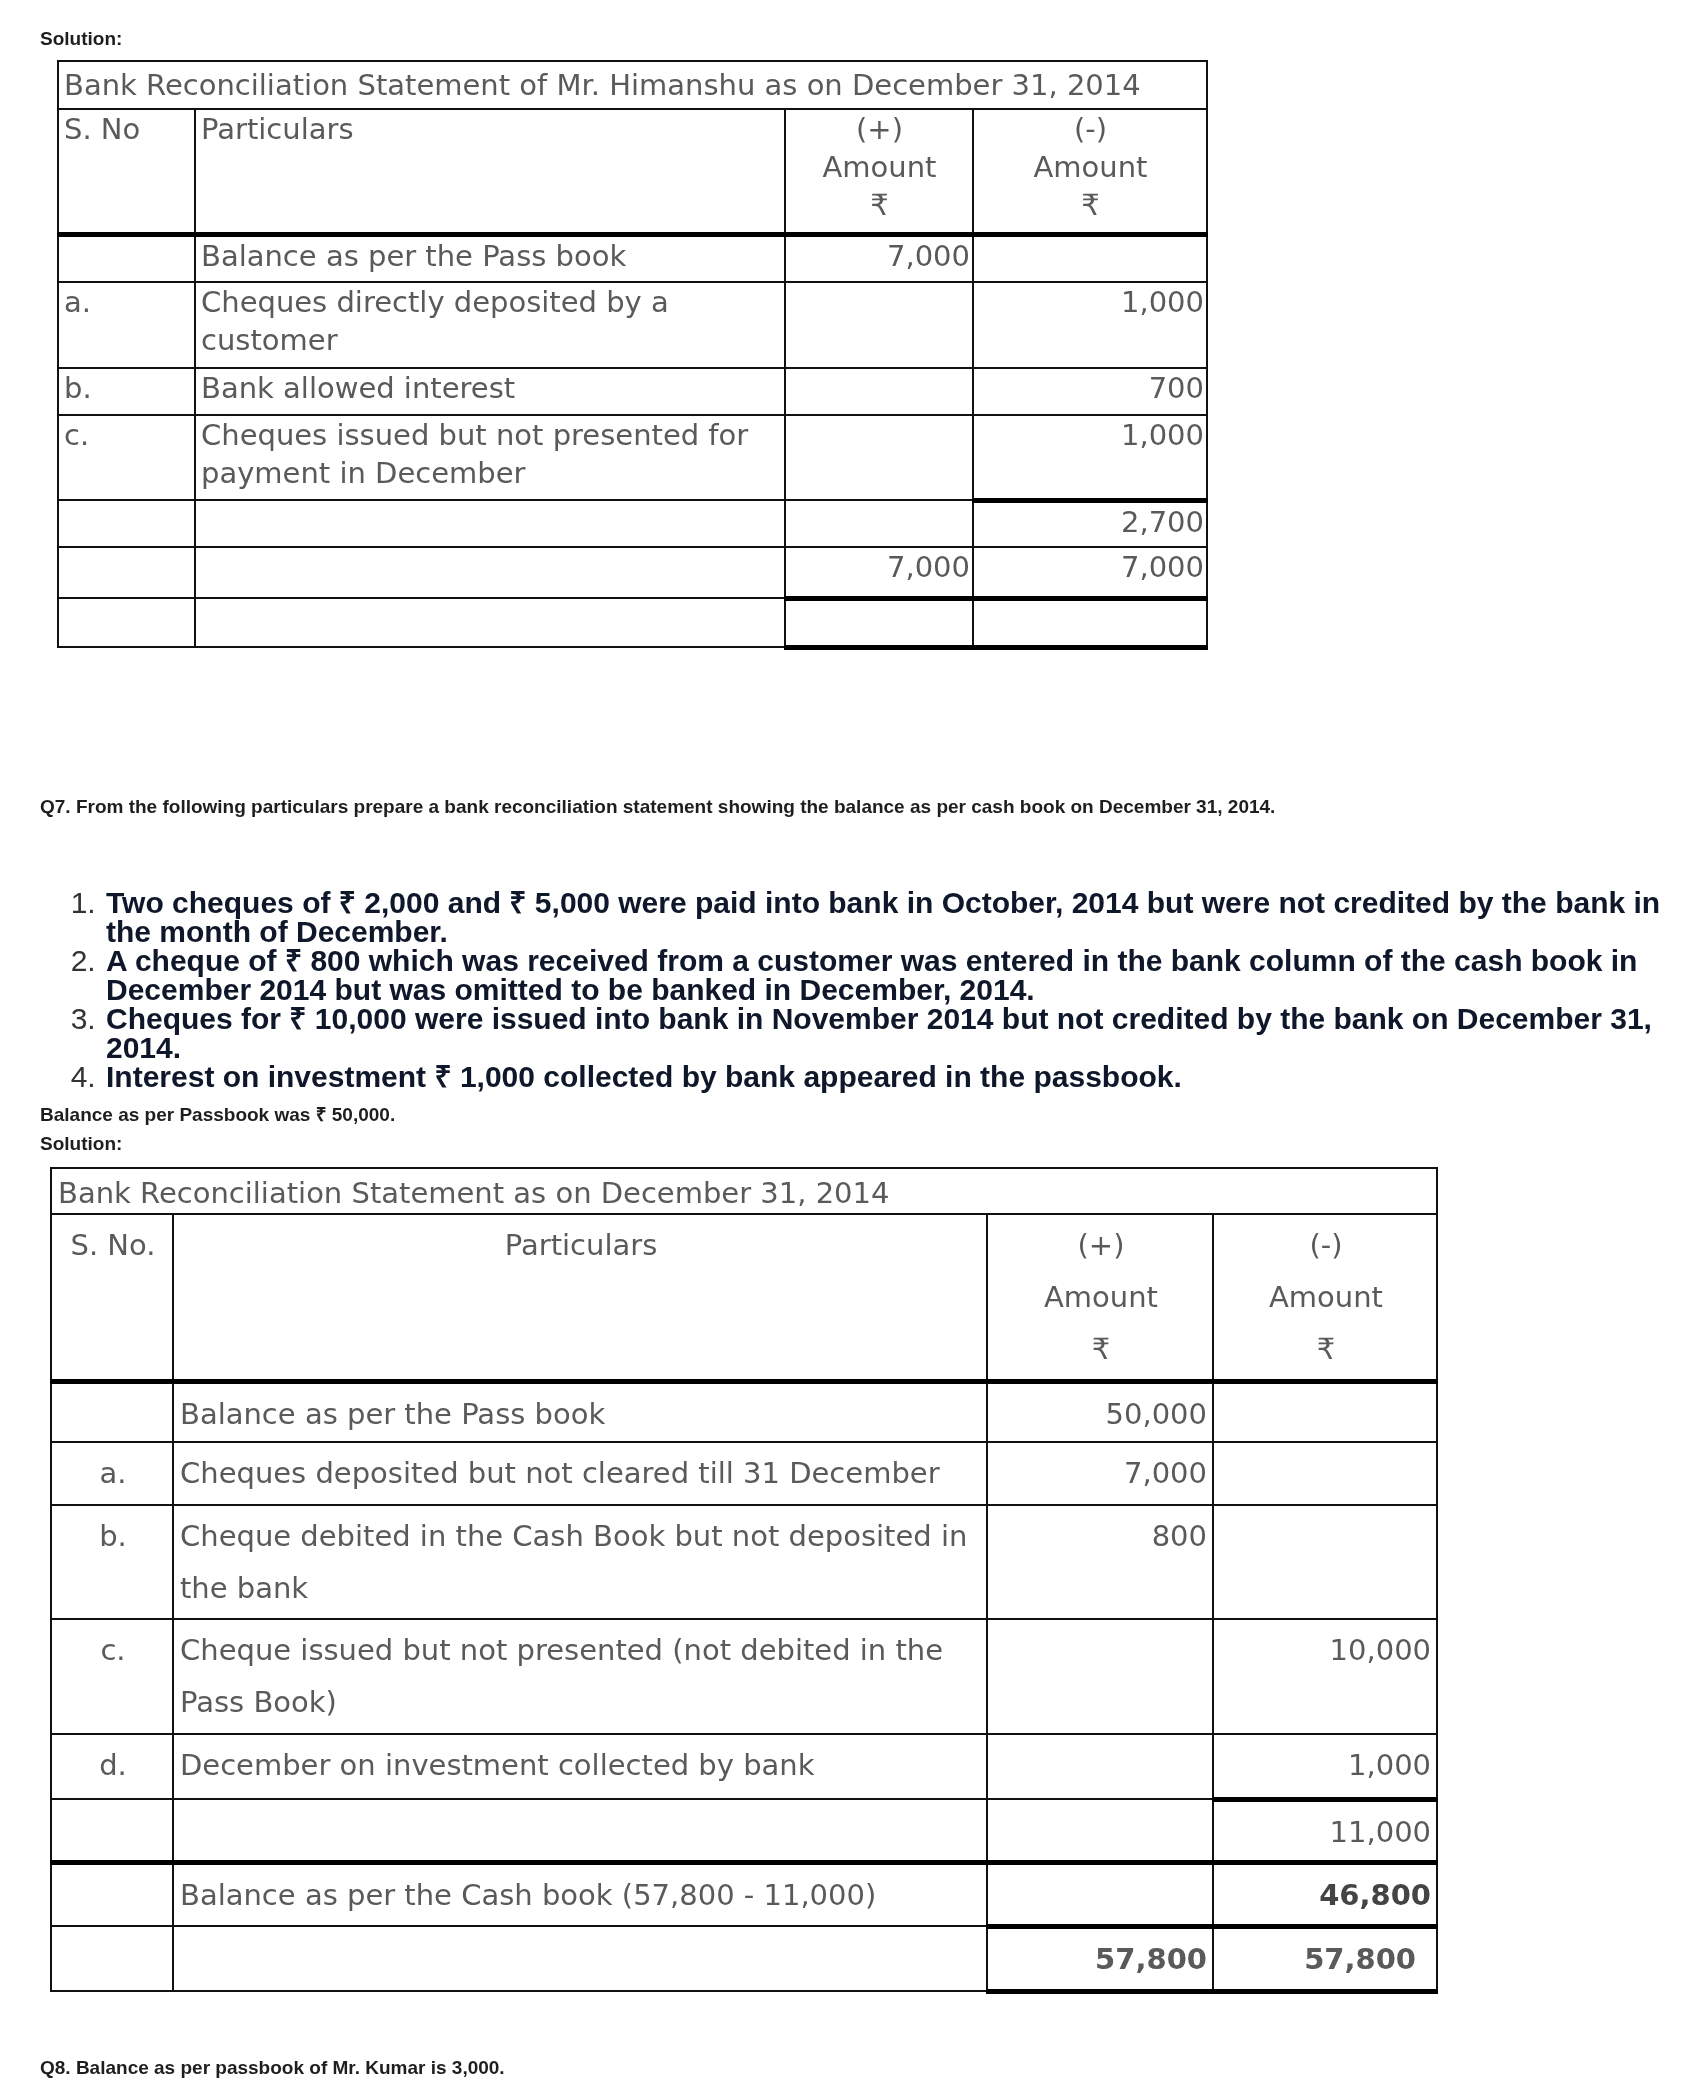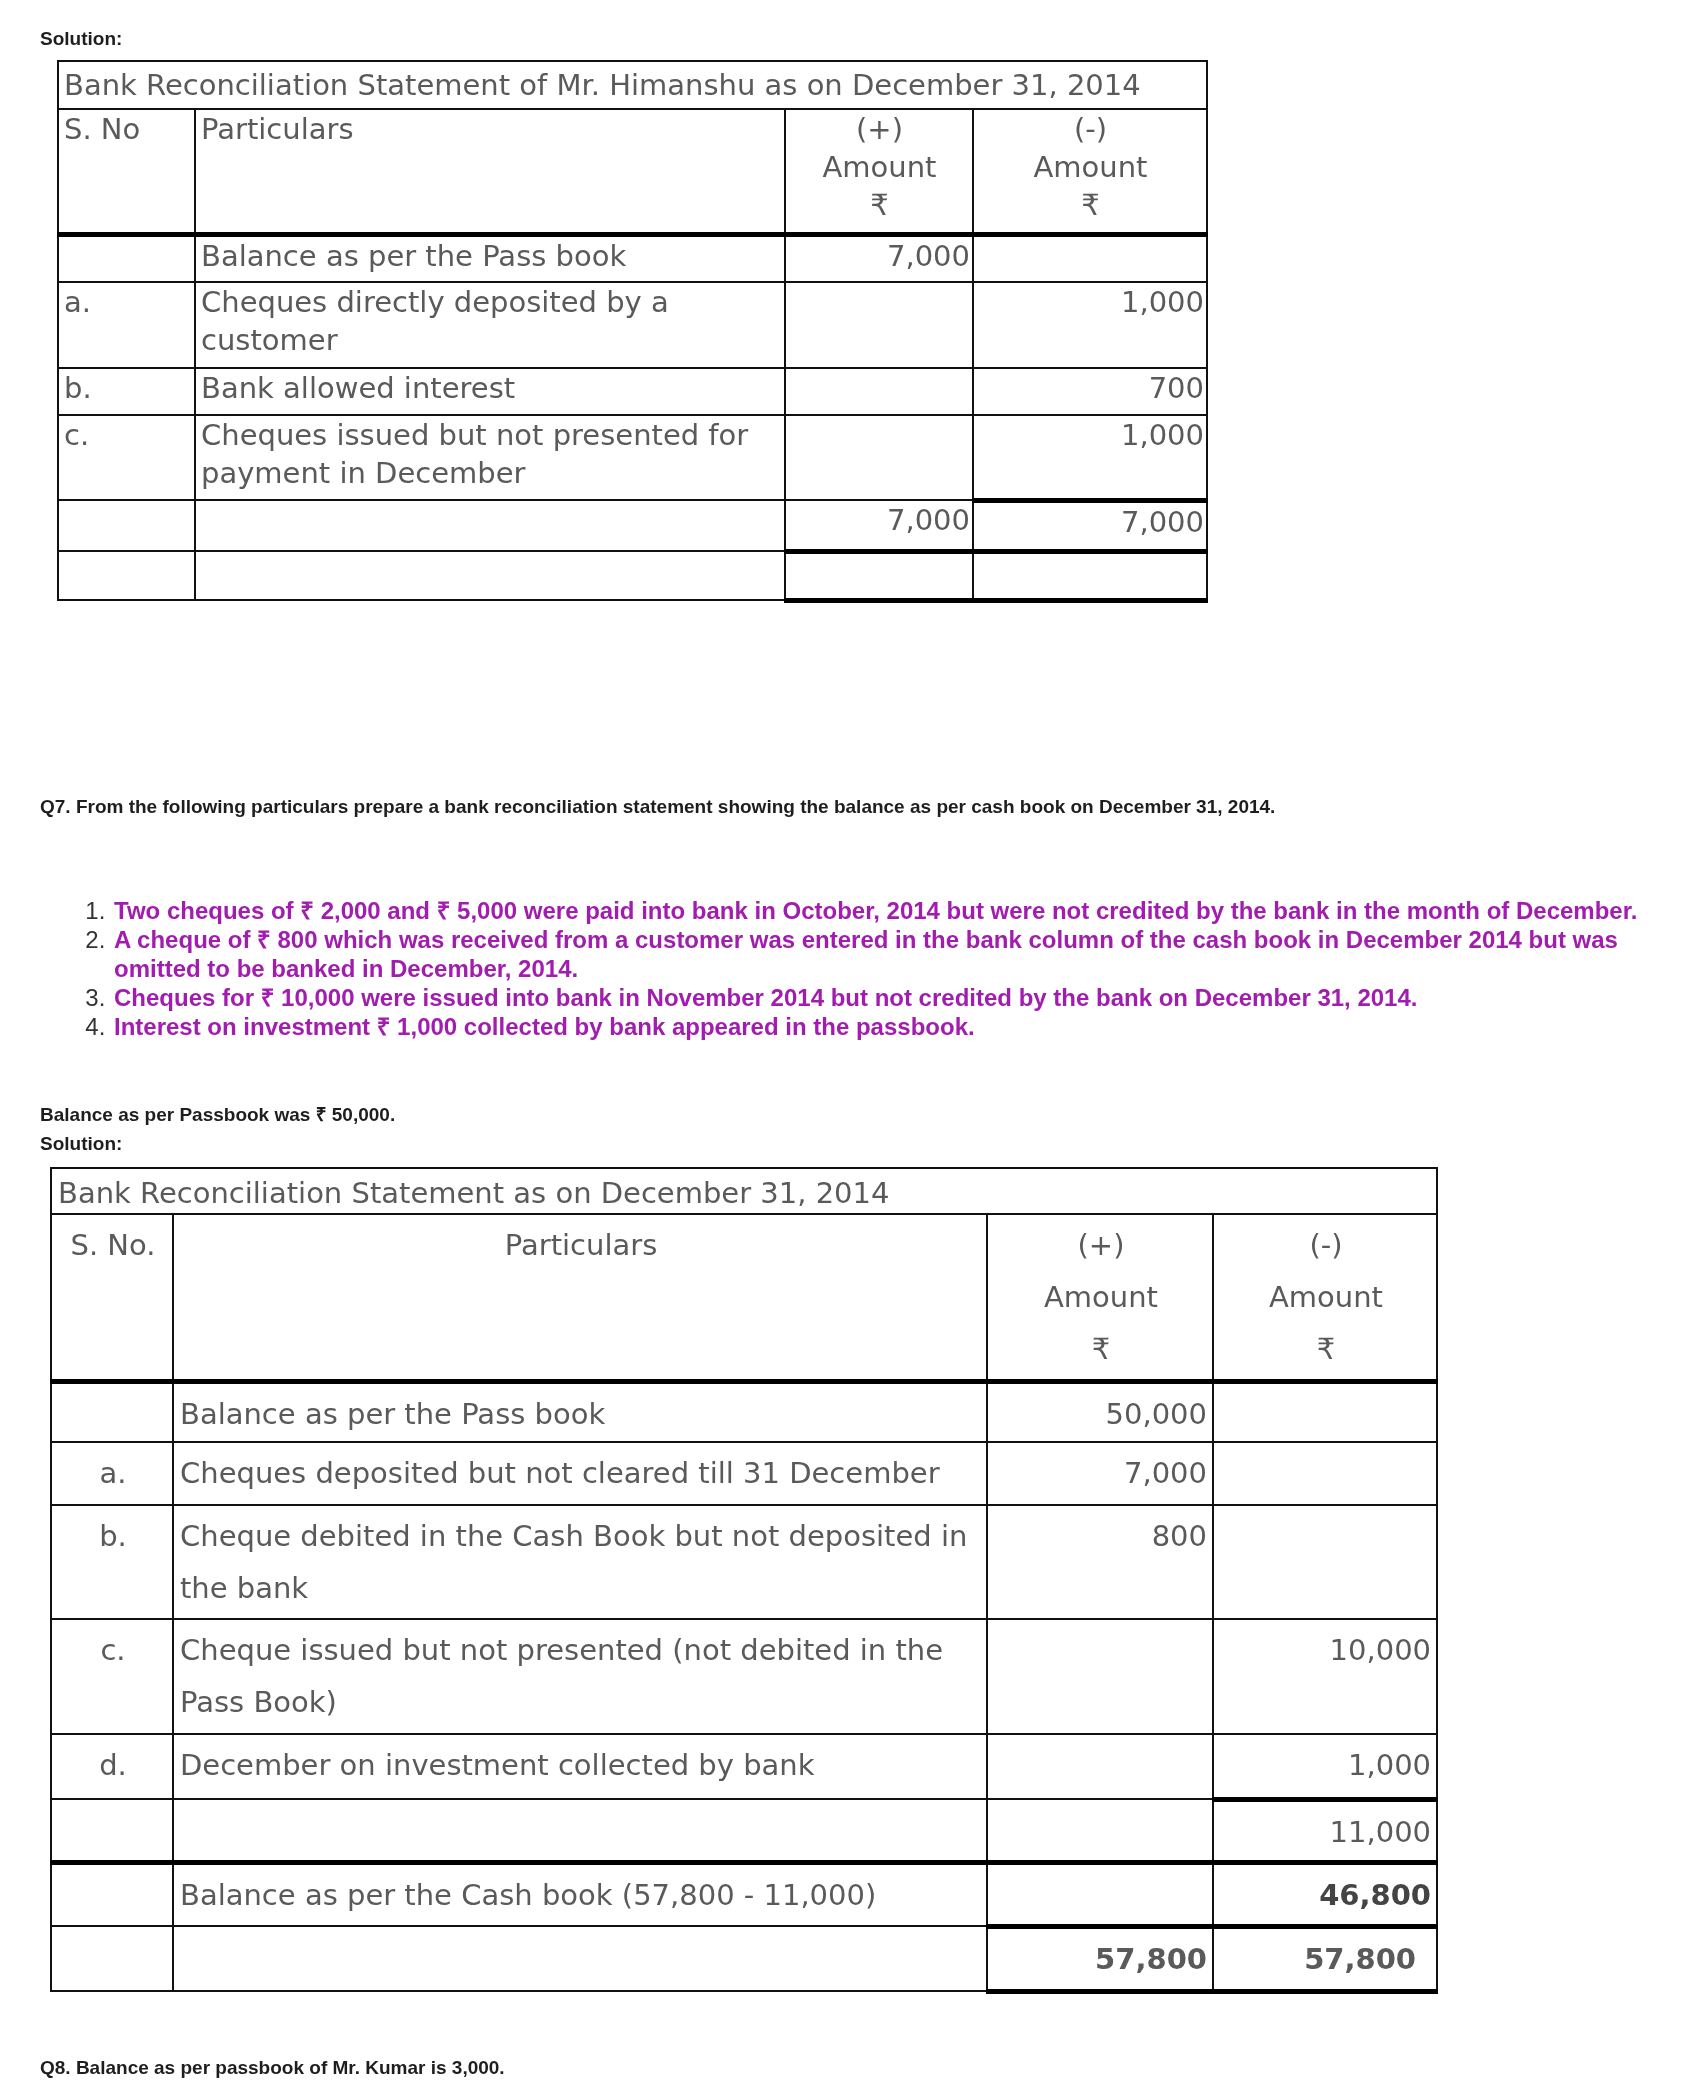--- a/index.html
+++ b/index.html
@@ -15,22 +15,22 @@
     #t1 .center { text-align: center; }
     
     #t2 { left: 50px; top: 1167px; width: 1386px; font-size: 29px; line-height: 52px; }
     #t2 td { padding: 4px 4px 0 6px; }
     #t2 .title-cell { text-align: left; height: 36px; line-height: 40px; }
     #t2 .sno { text-align: center; }
     #t2 .num { text-align: right; padding-right: 5px; }
     #t2 .center { text-align: center; }
     .thick-bottom { border-bottom: 5px solid #000 !important; }
     .boldnum { font-weight: bold; color: #444; }
-    ol.items { position: absolute; left: 40px; top: 888px; margin: 8px; padding: 0 0 0 64px; width: 1580px;
-      font-family: "Liberation Sans", sans-serif; font-weight: bold; font-size: 24px; line-height: 29px; color: #a21caf; }
+    ol.items { position: absolute; left: 40px; top: 888px; margin: 0; padding: 0 0 0 64px; width: 1580px;
+      font-family: "Liberation Sans", sans-serif; font-weight: bold; font-size: 30px; line-height: 29px; color: #0f172a; }
     ol.items li { padding-left: 2px; }
     ol.items li::marker { font-weight: normal; color: #333; }
     .rupee { font-family: "DejaVu Sans", sans-serif; }
   </style>
 </head>
 <body>
 
 <div class="bold-text" style="left:40px; top:24px;">Solution:</div>
 
 <table id="t1" class="tbl">
@@ -74,20 +74,26 @@
     <td>b.</td>
     <td>Bank allowed interest</td>
     <td class="num"></td>
     <td class="num">700</td>
   </tr>
   <tr style="height:85px;">
     <td>c.</td>
     <td>Cheques issued but not presented for payment in December</td>
     <td class="num"></td>
     <td class="num thick-bottom">1,000</td>
+  </tr>
+  <tr style="height:47px;">
+    <td></td>
+    <td></td>
+    <td class="num"></td>
+    <td class="num">2,700</td>
   </tr>
   <tr style="height:51px;">
     <td></td>
     <td></td>
     <td class="num thick-bottom">7,000</td>
     <td class="num thick-bottom">7,000</td>
   </tr>
   <tr style="height:49px;">
     <td></td>
     <td></td>

